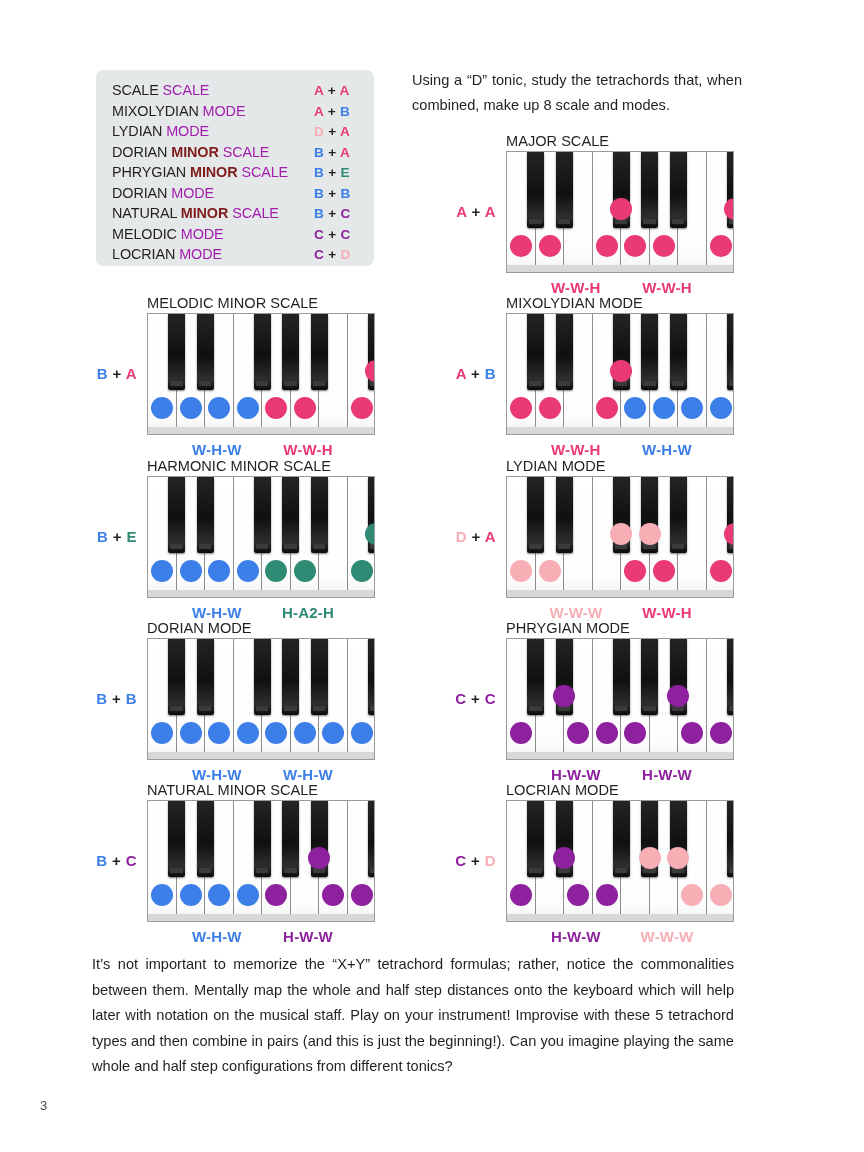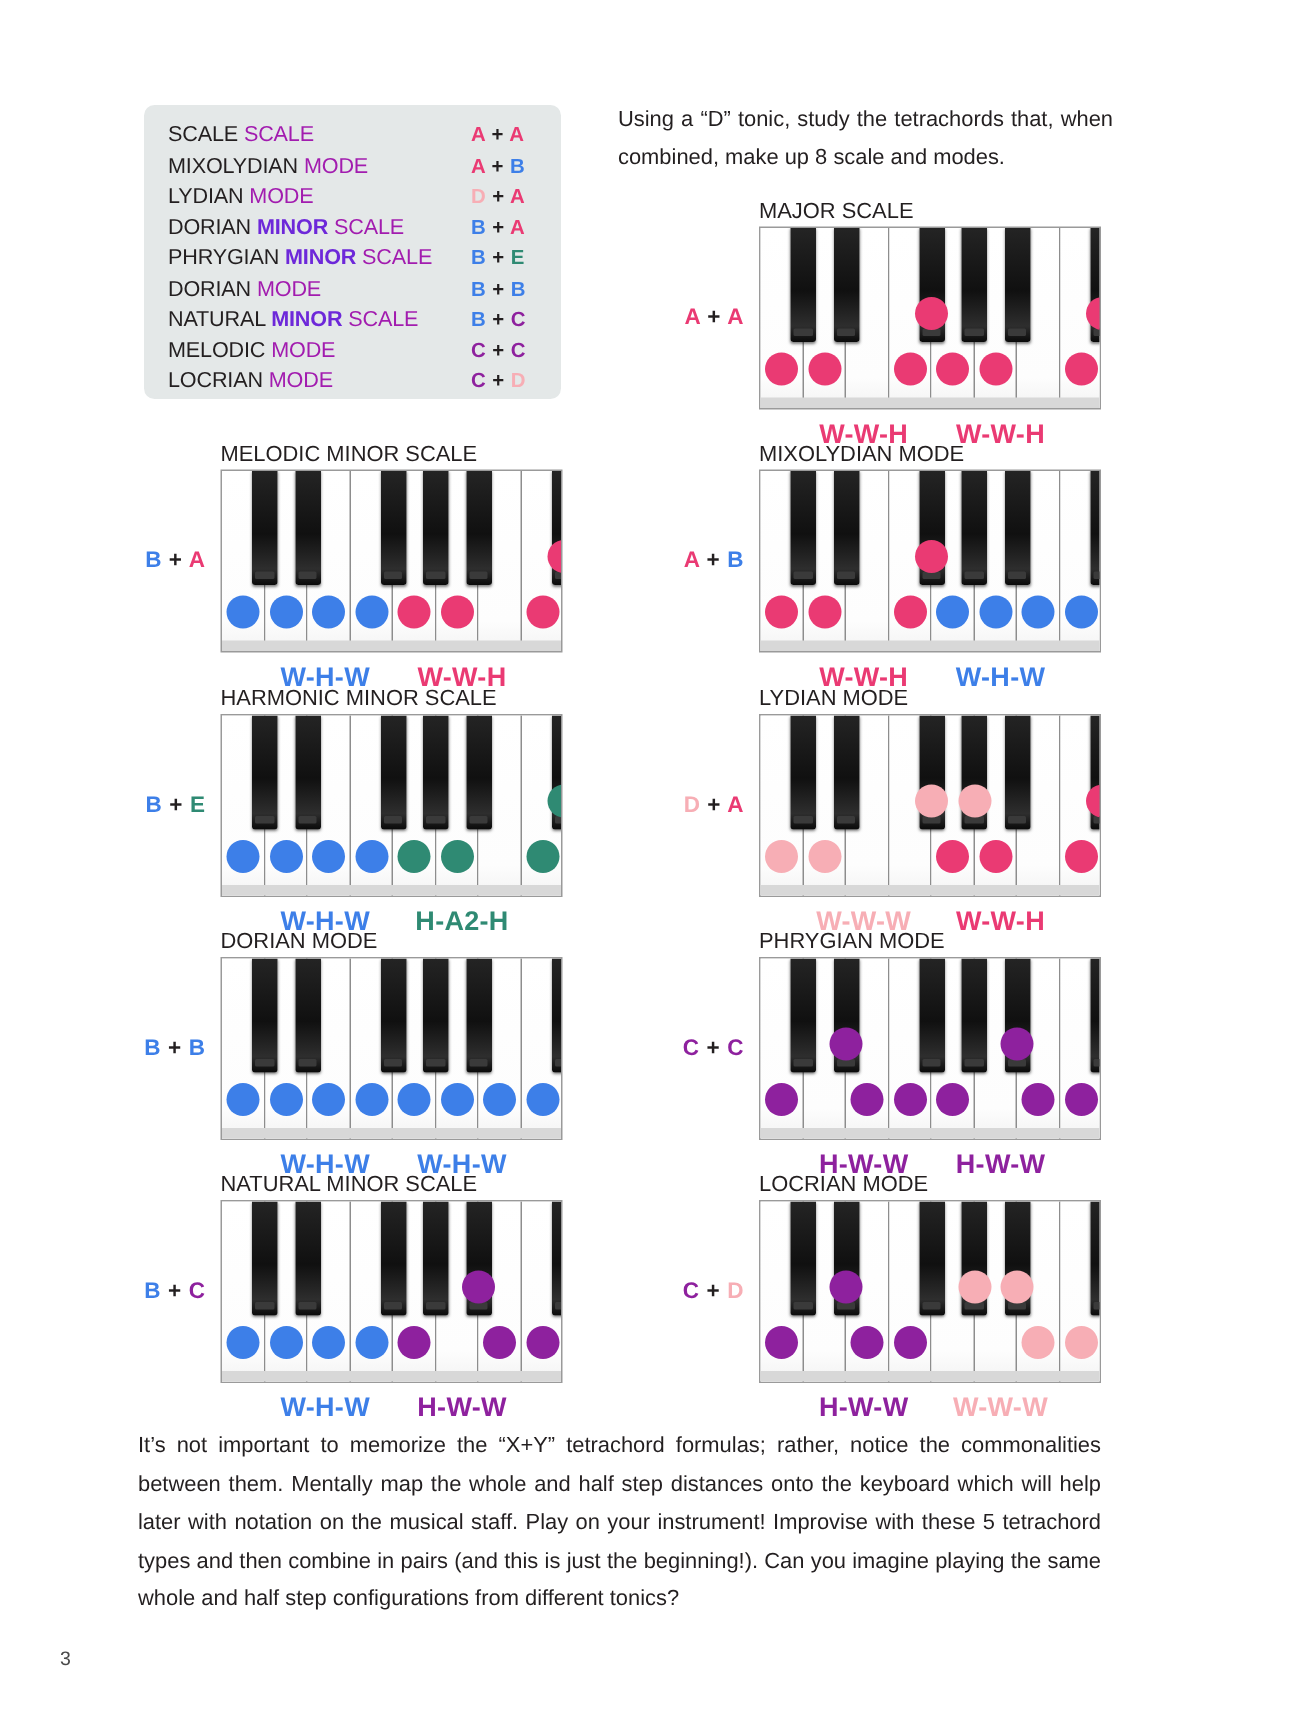--- a/index.html
+++ b/index.html
@@ -34,21 +34,21 @@
     height: 20.5px;
     white-space: nowrap;
   }
   .legend-name {
     font-size: 14.4px;
     letter-spacing: -0.1px;
     flex: 1 1 auto;
   }
   .legend-name .w { color: #231f20; }
   .legend-name .pk { color: #a21caf; }
-  .legend-name .lpk { color: #6d28d9; font-weight: bold; }
+  .legend-name .lpk { color: #7f1d1d; font-weight: bold; }
   .legend-formula {
     font-size: 13.6px;
     font-weight: bold;
     letter-spacing: 0.3px;
     flex: 0 0 auto;
     width: 46px;
     text-align: left;
   }
   .legend-formula .plus { color: #231f20; }
 
@@ -127,21 +127,21 @@
     background: #3a3a3a;
     border-radius: 1px;
   }
   .dot {
     position: absolute;
     border-radius: 50%;
     transform: translate(-50%, -50%);
   }
   .steps {
     position: absolute;
-    font-size: 18px;
+    font-size: 15px;
     font-weight: bold;
     letter-spacing: 0.2px;
     white-space: nowrap;
     transform: translateX(-50%);
   }
 
   
   #body-text {
     position: absolute;
     left: 92px;

